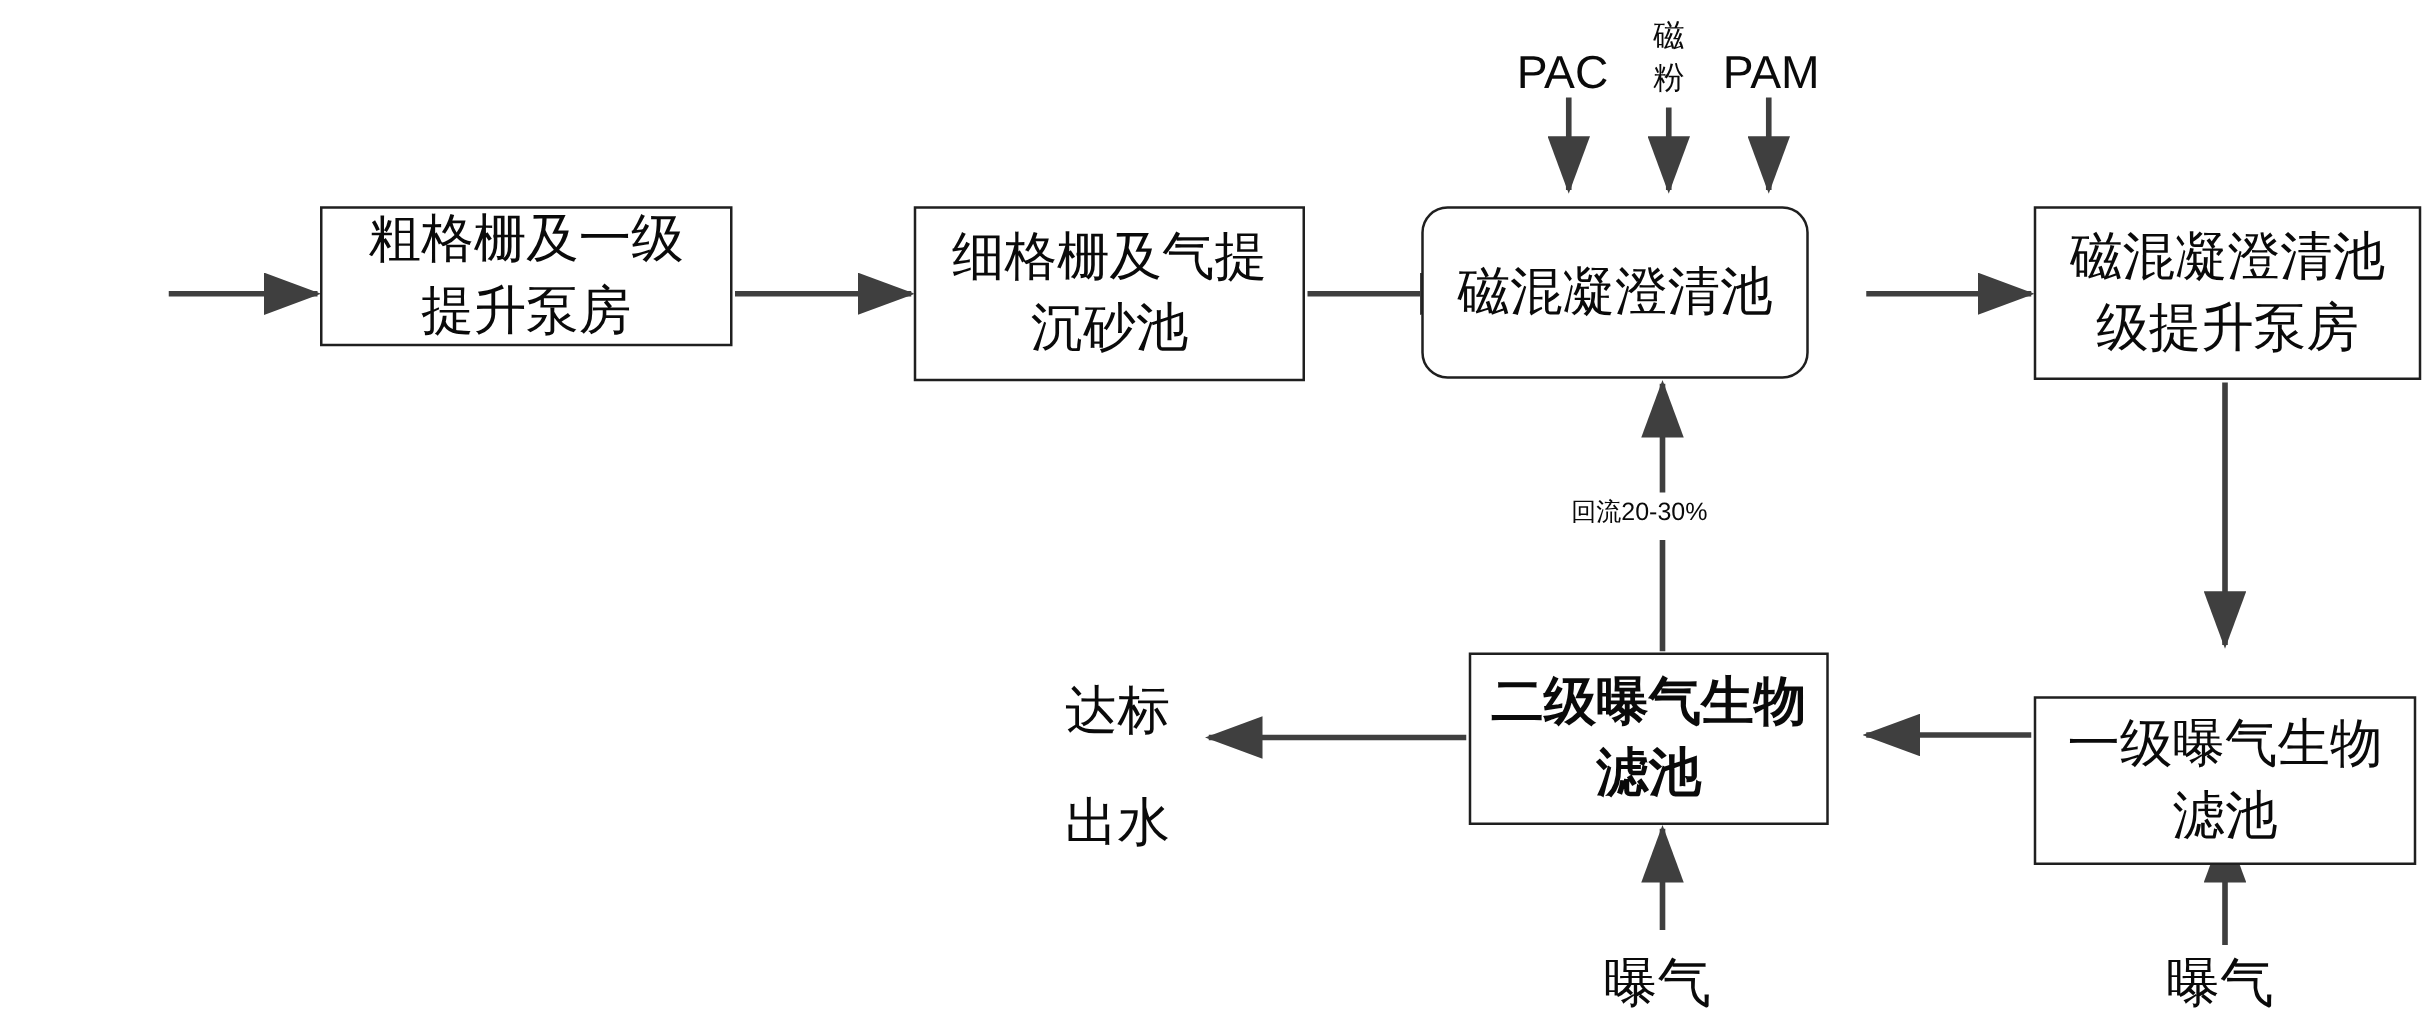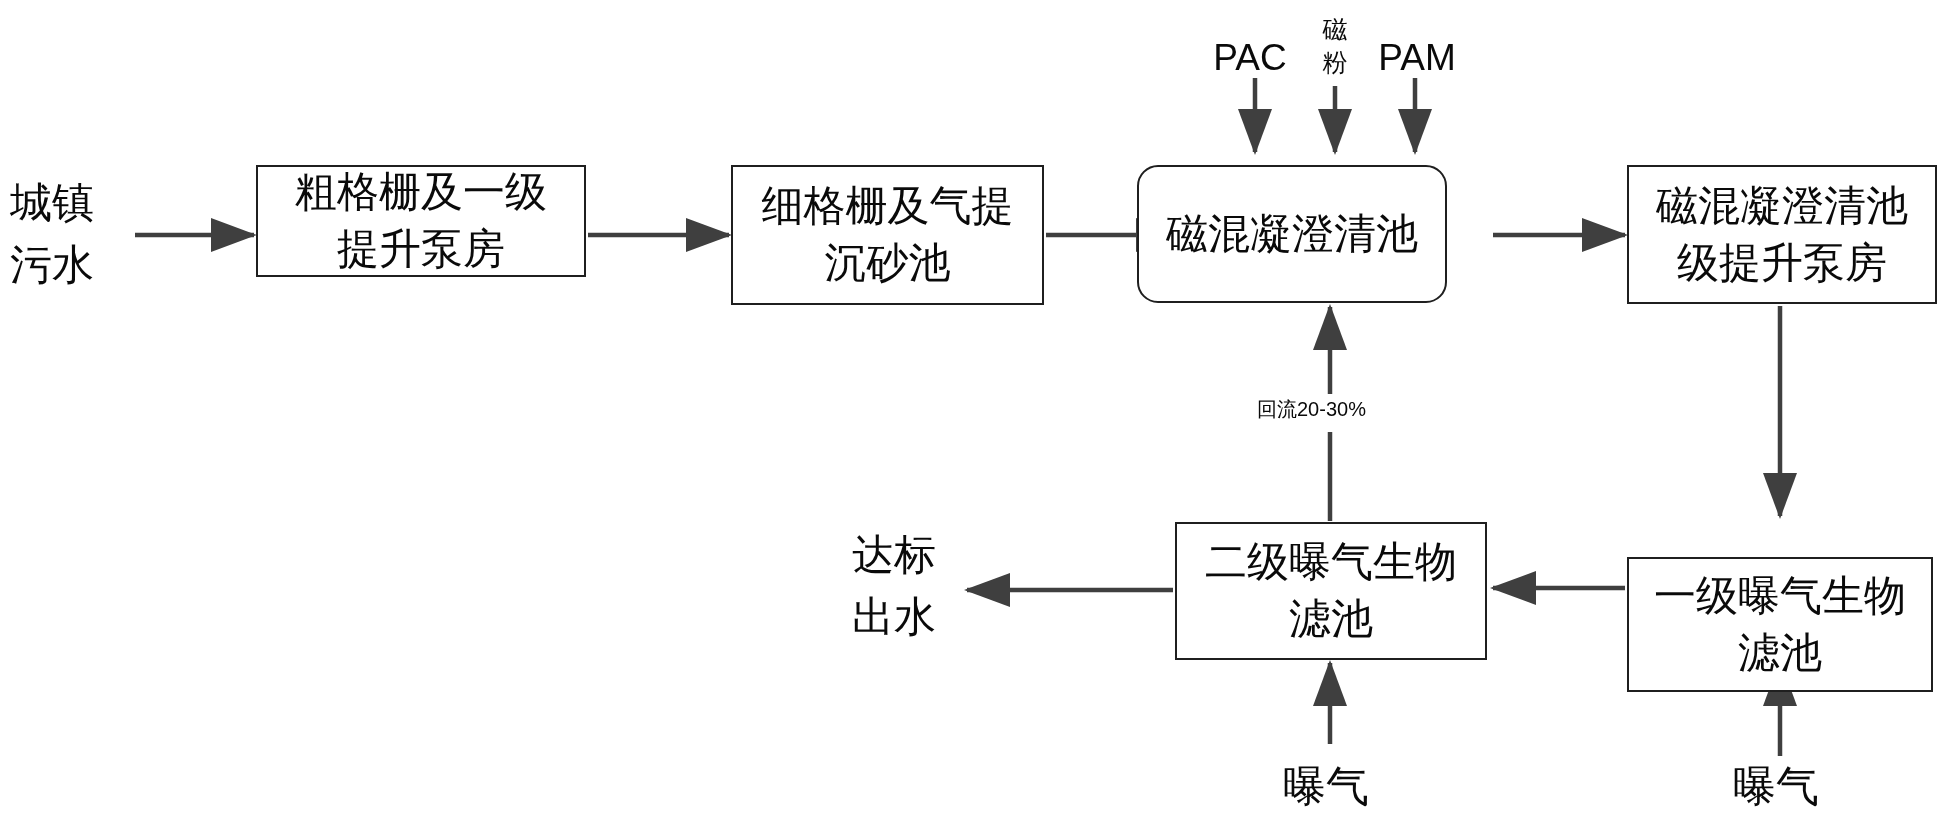--- a/index.html
+++ b/index.html
@@ -38,21 +38,21 @@
     position: absolute;
     color: #0a0a0a;
     white-space: pre-line;
   }
   .lbl-influent {
     left: 10px; top: 172px; width: 114px;
     font-size: 42px; line-height: 62px; text-align: left;
   }
   .lbl-effluent {
     left: 852px; top: 524px; width: 114px;
-    font-size: 42px; line-height: 62px; text-align: left;
+    font-size: 42px; line-height: 90px; text-align: left;
   }
   .lbl-chem {
     top: 4px;
     font-size: 37px;
     font-family: "Liberation Sans", "DejaVu Sans", sans-serif;
     text-align: center;
     margin-top: 33px;
   }
   .lbl-pac { left: 1205px; width: 90px; }
   .lbl-pam { left: 1372px; width: 90px; }
@@ -95,22 +95,20 @@
       <line x1="1780" y1="306" x2="1780" y2="516" marker-end="url(#ah)"></line>
       <line x1="1625" y1="588" x2="1493" y2="588" marker-end="url(#ah)"></line>
       <line x1="1173" y1="590" x2="967" y2="590" marker-end="url(#ah)"></line>
       <line x1="1330" y1="432" x2="1330" y2="521"></line>
       <line x1="1330" y1="394" x2="1330" y2="307" marker-end="url(#ah)"></line>
       <line x1="1330" y1="744" x2="1330" y2="663" marker-end="url(#ah)"></line>
       <line x1="1780" y1="756" x2="1780" y2="663" marker-end="url(#ah)"></line>
     </g>
   </svg>
 
-  <div class="label lbl-influent">城镇
-污水</div>
 
   <div class="label lbl-chem lbl-pac">PAC</div>
   <div class="label lbl-magpowder">磁
 粉</div>
   <div class="label lbl-chem lbl-pam">PAM</div>
 
   <div class="label lbl-reflux">回流20-30%</div>
 
   <div class="label lbl-effluent">达标
 出水</div>
@@ -125,16 +123,16 @@
 沉砂池</div>
 
   <div class="box" style="left:1137px; top:165px; width:310px; height:138px;border-radius:21px;">磁混凝澄清池</div>
 
   <div class="box" style="left:1627px; top:165px; width:310px; height:139px;">磁混凝澄清池
 级提升泵房</div>
 
   <div class="box" style="left:1627px; top:519px; width:306px; height:135px;margin-top:38px;">一级曝气生物
 滤池</div>
 
-  <div class="box" style="left:1175px; top:522px; width:312px; height:138px;">二级曝气生物
+  <div class="box" style="left:1175px; top:522px; width:288px; height:138px;font-weight:bold;">二级曝气生物
 滤池</div>
 
 </div>
 
 </body></html>

